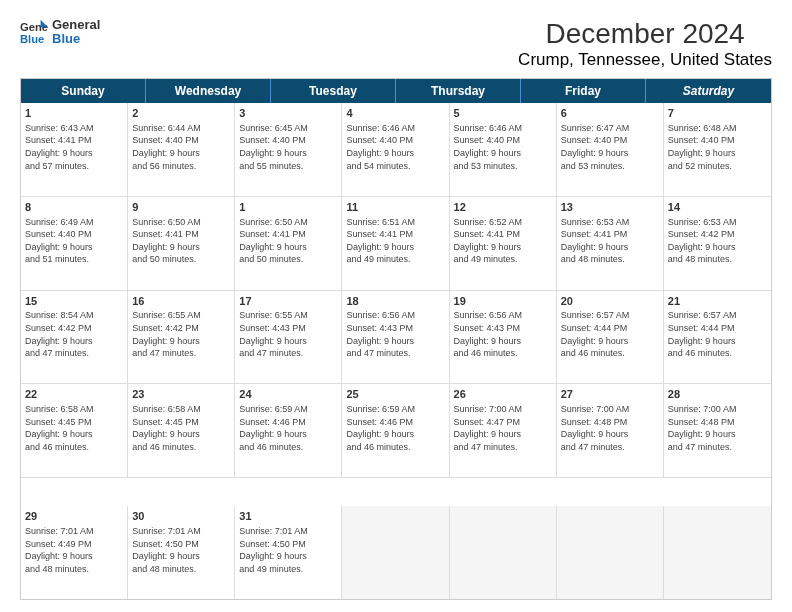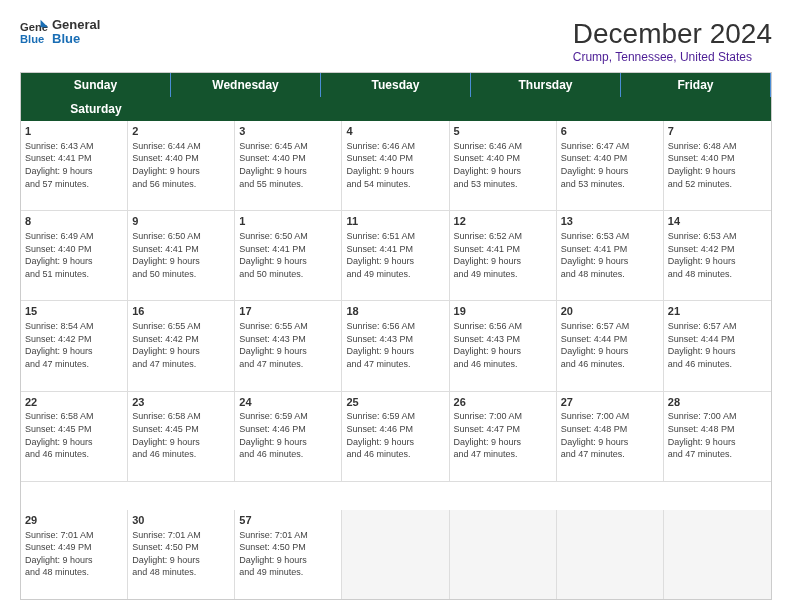--- a/index.html
+++ b/index.html
@@ -26,52 +26,53 @@
     .logo {
       display: flex;
       align-items: center;
       gap: 4px;
     }
     .logo-icon {
       width: 28px;
       height: 28px;
     }
     .title-block {
-      text-align: left;
+      text-align: center;
     }
     .main-title {
       font-size: 28px;
       font-weight: normal;
       color: #333;
     }
     .subtitle {
-      font-size: 12px;
-      color: #4c1d95;
+      font-size: 17px;
+      color: #000000;
     }
     .calendar {
       flex: 1;
       display: flex;
       flex-direction: column;
       border: 1px solid #ccc;
     }
     .cal-header {
       display: grid;
-      grid-template-columns: repeat(5, 1fr);
-      background-color: #14532d;
+      grid-template-columns: repeat(6, 1fr);
+      background-color: #0c4a6e;
     }
     .cal-header-cell {
       color: #fff;
       font-size: 12px;
       font-weight: bold;
       padding: 5px 4px;
       text-align: center;
       border-right: 1px solid #4a8dd5;
     }
     .cal-header-cell:last-child {
       border-right: none;
+      font-style: italic;
     }
     .cal-body {
       display: flex;
       flex-direction: column;
       flex: 1;
     }
     .cal-row {
       display: grid;
       grid-template-columns: repeat(7, 1fr);
       flex: 1;
@@ -353,21 +354,21 @@
             <div class="cell-text">and 48 minutes.</div>
           </div>
           <div class="cal-cell">
             <span class="day-num">30</span>
             <div class="cell-text">Sunrise: 7:01 AM</div>
             <div class="cell-text">Sunset: 4:50 PM</div>
             <div class="cell-text">Daylight: 9 hours</div>
             <div class="cell-text">and 48 minutes.</div>
           </div>
           <div class="cal-cell">
-            <span class="day-num">57</span>
+            <span class="day-num">31</span>
             <div class="cell-text">Sunrise: 7:01 AM</div>
             <div class="cell-text">Sunset: 4:50 PM</div>
             <div class="cell-text">Daylight: 9 hours</div>
             <div class="cell-text">and 49 minutes.</div>
           </div>
           <div class="cal-cell empty"></div>
           <div class="cal-cell empty"></div>
           <div class="cal-cell empty"></div>
           <div class="cal-cell empty"></div>
         </div>

